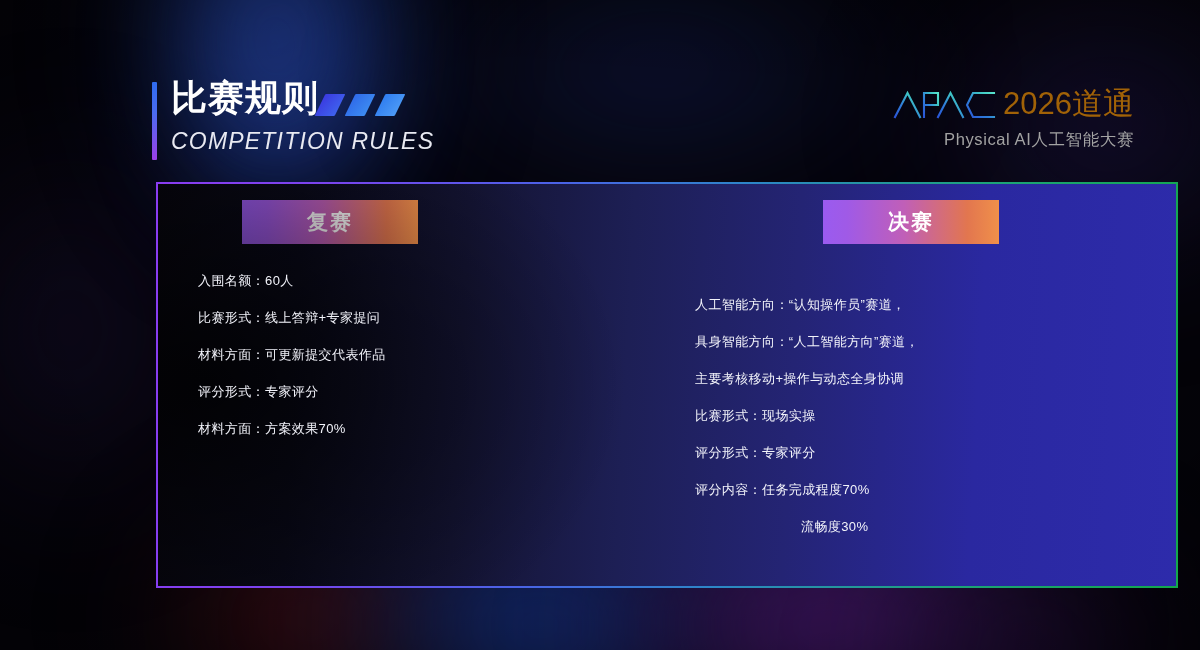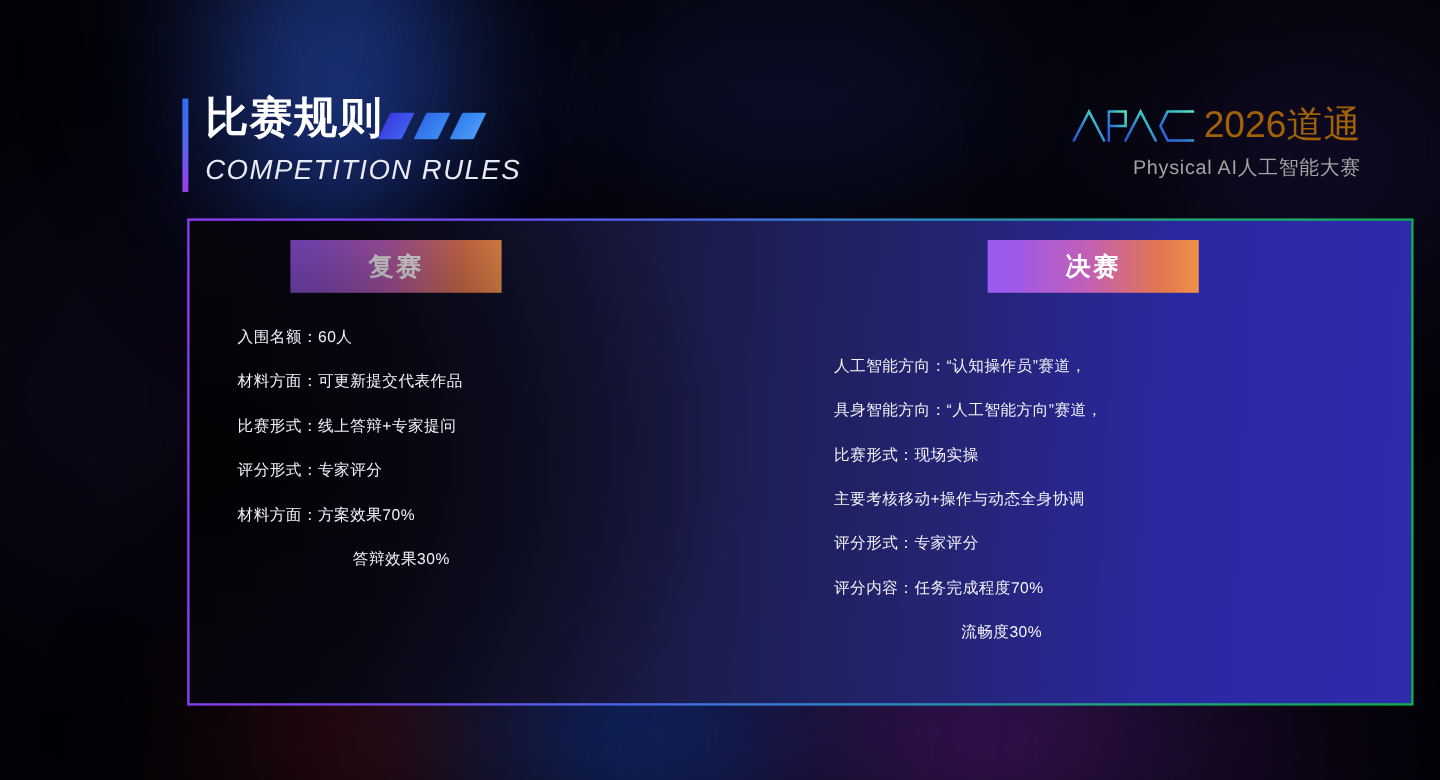--- a/index.html
+++ b/index.html
@@ -172,37 +172,36 @@
 
 <div id="panel">
   <div class="panel-inner">
 
     <div class="col col-left">
       <div class="pill pill-left">
         <span class="pill-label">复赛</span>
       </div>
       <div class="lines lines-left">
         <div class="line">入围名额：60人</div>
+        <div class="line">比赛形式：线上答辩+专家提问</div>
         <div class="line">材料方面：可更新提交代表作品</div>
-        <div class="line">比赛形式：线上答辩+专家提问</div>
         <div class="line">评分形式：专家评分</div>
         <div class="line">材料方面：方案效果70%</div>
-        <div class="line indent">答辩效果30%</div>
       </div>
     </div>
 
     <div class="col col-right">
       <div class="pill pill-right">
         <span class="pill-label">决赛</span>
       </div>
       <div class="lines lines-right">
         <div class="line">人工智能方向：“认知操作员”赛道，</div>
         <div class="line">具身智能方向：“人工智能方向”赛道，</div>
+        <div class="line">主要考核移动+操作与动态全身协调</div>
         <div class="line">比赛形式：现场实操</div>
-        <div class="line">主要考核移动+操作与动态全身协调</div>
         <div class="line">评分形式：专家评分</div>
         <div class="line">评分内容：任务完成程度70%</div>
         <div class="line indent-r">流畅度30%</div>
       </div>
     </div>
 
   </div>
 </div>
 
 </body></html>

